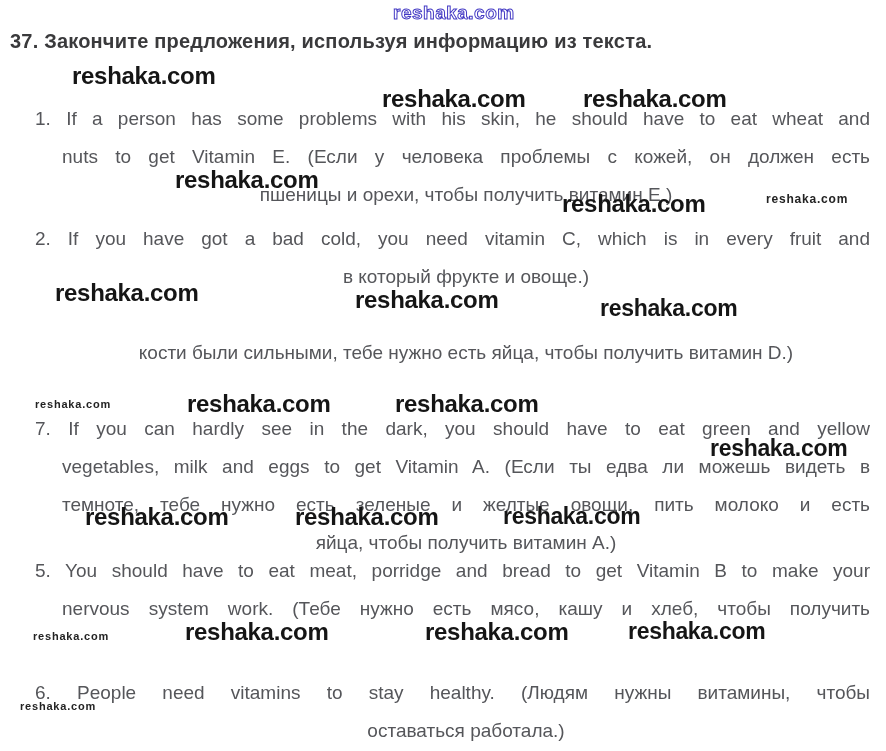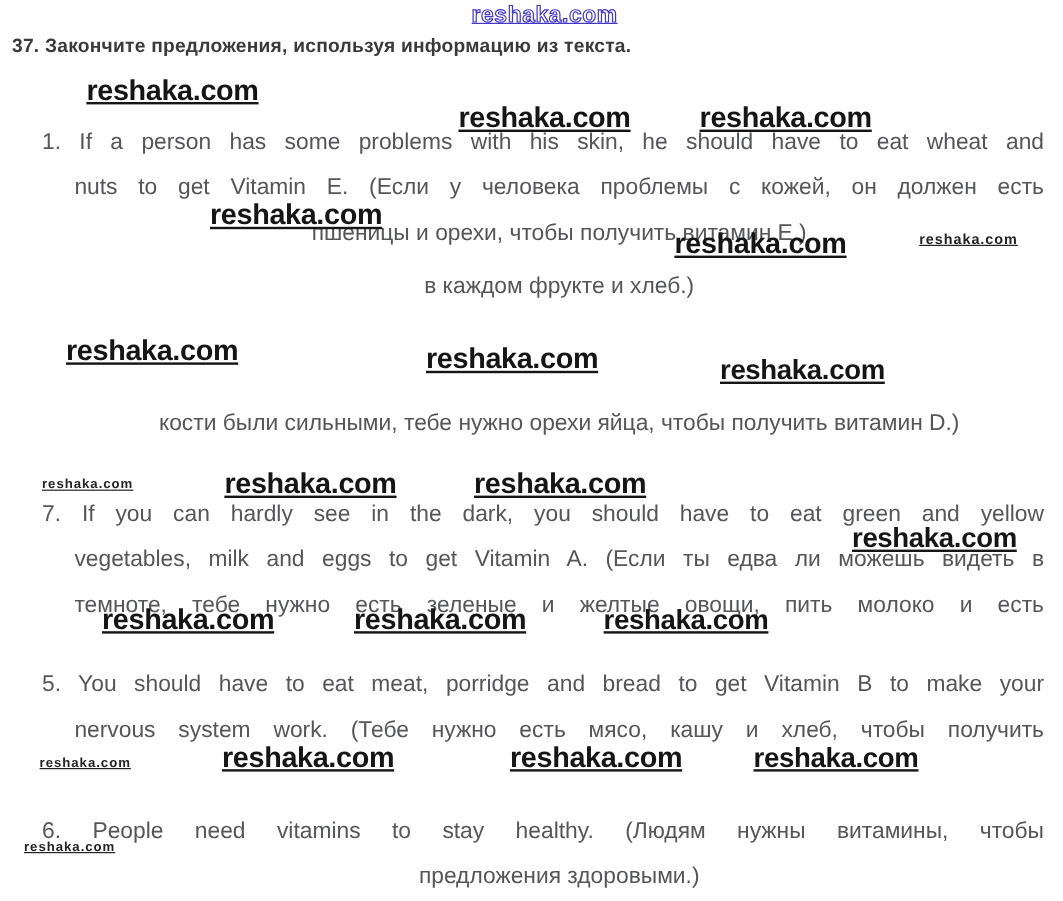--- a/index.html
+++ b/index.html
@@ -13,21 +13,21 @@
     height: 751px;
     background: #ffffff;
     overflow: hidden;
     font-family: "Liberation Sans", sans-serif;
   }
   
   .heading {
     position: absolute;
     left: 10px;
     top: 30px;
-    font-size: 16px;
+    font-size: 20px;
     font-weight: 700;
     color: #3a3a3c;
     letter-spacing: 0.2px;
     white-space: nowrap;
   }
   
   .doc {
     position: absolute;
     left: 35px;
     top: 0;
@@ -61,21 +61,20 @@
   }
   
   .wm {
     position: absolute;
     font-family: "Liberation Sans", sans-serif;
     font-weight: 700;
     color: #151515;
     letter-spacing: -0.3px;
     line-height: 1;
     white-space: nowrap;
-    text-decoration: underline;
   }
   .wm-small {
     font-weight: 600;
     letter-spacing: 0.8px;
     color: #232323;
   }
   .wm-outline {
     color: transparent;
     -webkit-text-stroke: 1px #4238c4;
     letter-spacing: 0.5px;
@@ -90,41 +89,43 @@
 
   <div class="doc">
 
     <div class="item" style="top:100px">
       <div class="ln first justify">1. If a person has some problems with his skin, he should have to eat wheat and</div>
       <div class="ln cont justify">nuts to get Vitamin E. (Если у человека проблемы с кожей, он должен есть</div>
       <div class="ln cont last">пшеницы и орехи, чтобы получить витамин Е.)</div>
     </div>
 
     <div class="item" style="top:220px">
-      <div class="ln cont last">в каждом фрукте и хлеб.)</div>
+      <div class="ln first justify">2. If you have got a bad cold, you need vitamin C, which is in every fruit and</div>
+      <div class="ln cont last">в который фрукте и овоще.)</div>
     </div>
 
     <div class="item" style="top:334px">
-      <div class="ln cont last">кости были сильными, тебе нужно орехи яйца, чтобы получить витамин D.)</div>
+      <div class="ln cont last">кости были сильными, тебе нужно есть яйца, чтобы получить витамин D.)</div>
     </div>
 
     <div class="item" style="top:410px">
       <div class="ln first justify">7. If you can hardly see in the dark, you should have to eat green and yellow</div>
       <div class="ln cont justify">vegetables, milk and eggs to get Vitamin A. (Если ты едва ли можешь видеть в</div>
       <div class="ln cont justify">темноте, тебе нужно есть зеленые и желтые овощи, пить молоко и есть</div>
+      <div class="ln cont last">яйца, чтобы получить витамин А.)</div>
     </div>
 
     <div class="item" style="top:552px">
       <div class="ln first justify">5. You should have to eat meat, porridge and bread to get Vitamin B to make your</div>
       <div class="ln cont justify">nervous system work. (Тебе нужно есть мясо, кашу и хлеб, чтобы получить</div>
     </div>
 
     <div class="item" style="top:674px">
       <div class="ln first justify">6. People need vitamins to stay healthy. (Людям нужны витамины, чтобы</div>
-      <div class="ln cont last">предложения здоровыми.)</div>
+      <div class="ln cont last">оставаться работала.)</div>
     </div>
 
   </div>
 
   <div id="watermark-layer">
       <span class="wm wm-outline" style="left: 393px; top: 3px; font-size: 19px;">reshaka.com</span>
       <span class="wm" style="left: 72px; top: 64px; font-size: 24px;">reshaka.com</span>
       <span class="wm" style="left: 382px; top: 87px; font-size: 24px;">reshaka.com</span>
       <span class="wm" style="left: 583px; top: 87px; font-size: 24px;">reshaka.com</span>
       <span class="wm" style="left: 175px; top: 168px; font-size: 24px;">reshaka.com</span>

